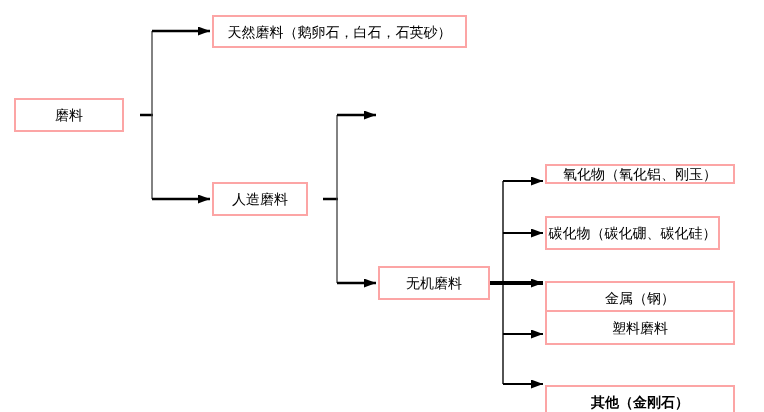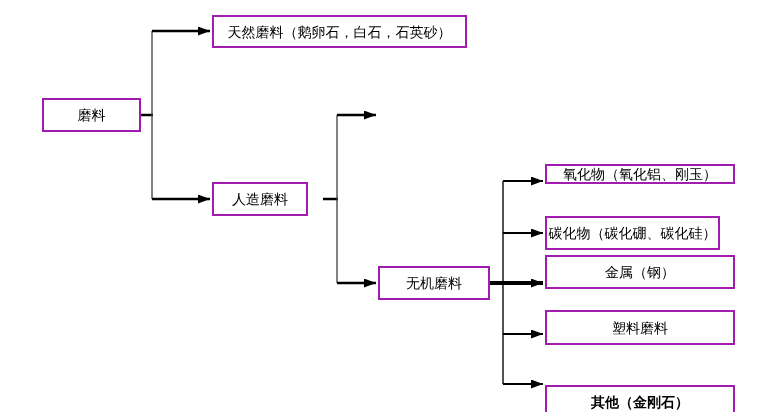--- a/index.html
+++ b/index.html
@@ -16,40 +16,40 @@
     overflow: hidden;
   }
   .wires {
     position: absolute;
     left: 0; top: 0;
     width: 764px; height: 412px;
   }
   .node {
     position: absolute;
     box-sizing: border-box;
-    border: 2px solid #a21caf;
+    border: 2px solid #fca5a5;
     background: #ffffff;
     color: #000000;
     font-size: 14px;
     line-height: 1;
     display: flex;
     align-items: center;
     justify-content: center;
     text-align: center;
     white-space: nowrap;
   }
   
-  .n-root       { left: 42px;  top: 98px;  width: 99px; height: 34px; }
+  .n-root       { left: 14px;  top: 98px;  width: 110px; height: 34px; }
   .n-natural    { left: 212px; top: 15px;  width: 255px; height: 33px; }
   .n-artificial { left: 212px; top: 182px; width: 96px; height: 34px; }
   .n-organic    { left: 378px; top: 98px;  width: 230px; height: 34px; }
   .n-inorganic  { left: 378px; top: 266px; width: 112px; height: 34px; }
   .n-oxide      { left: 545px; top: 164px; width: 190px; height: 20px; }
   .n-carbide    { left: 545px; top: 216px; width: 175px; height: 34px; }
-  .n-metal      { left: 545px; top: 255px; width: 190px; height: 34px; }
+  .n-metal      { left: 545px; top: 281px; width: 190px; height: 34px; }
   .n-plastic    { left: 545px; top: 310px; width: 190px; height: 35px; }
   .n-other      { left: 545px; top: 385px; width: 190px; height: 34px; font-weight: bold; }
 </style>
 </head>
 <body>
 
 <div class="canvas">
 
   <svg class="wires" viewBox="0 0 764 412" xmlns="http://www.w3.org/2000/svg">
     <defs>

